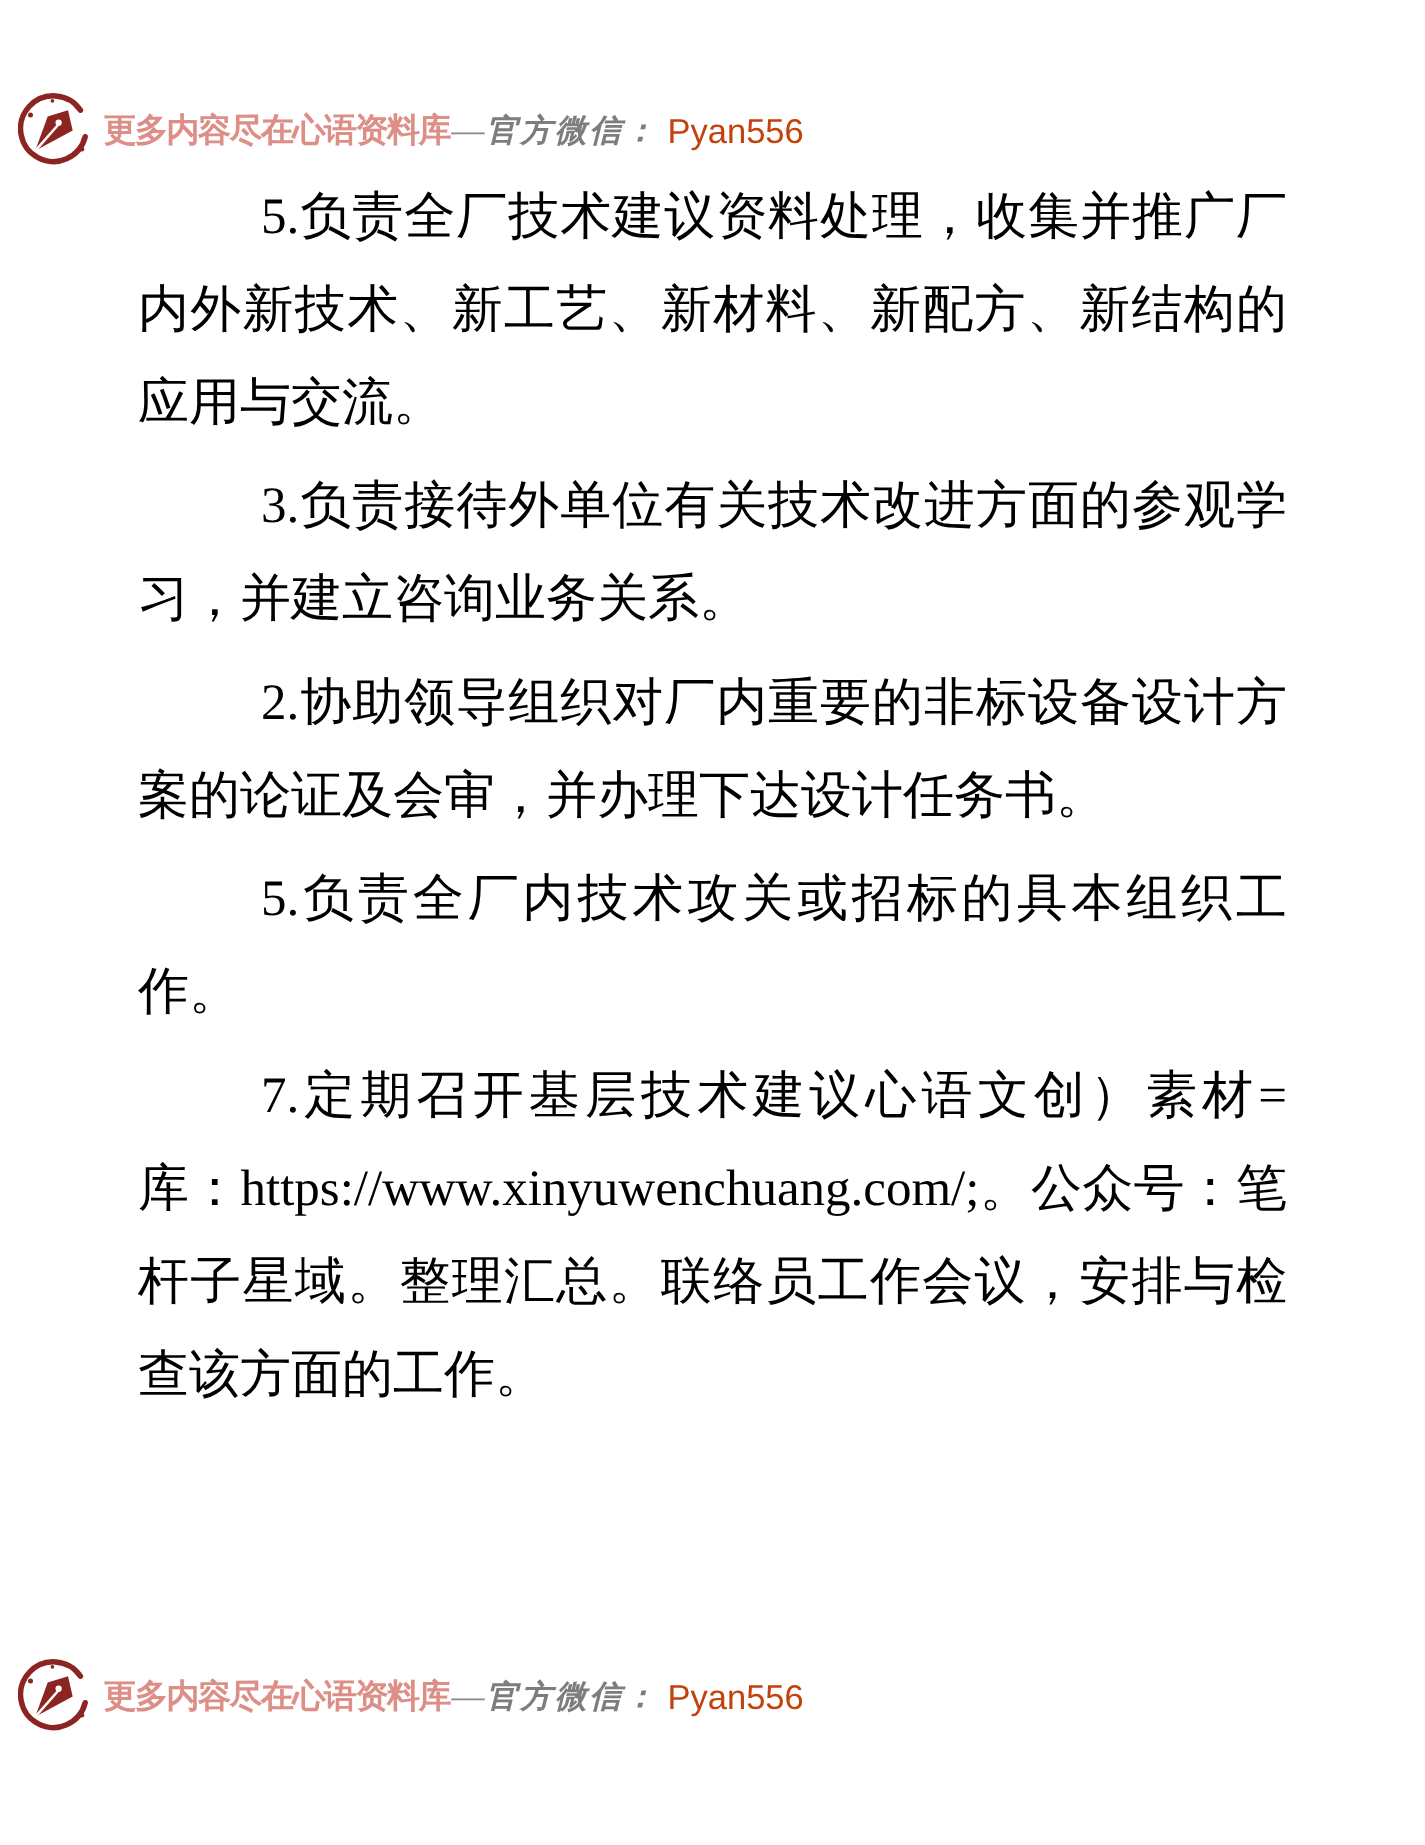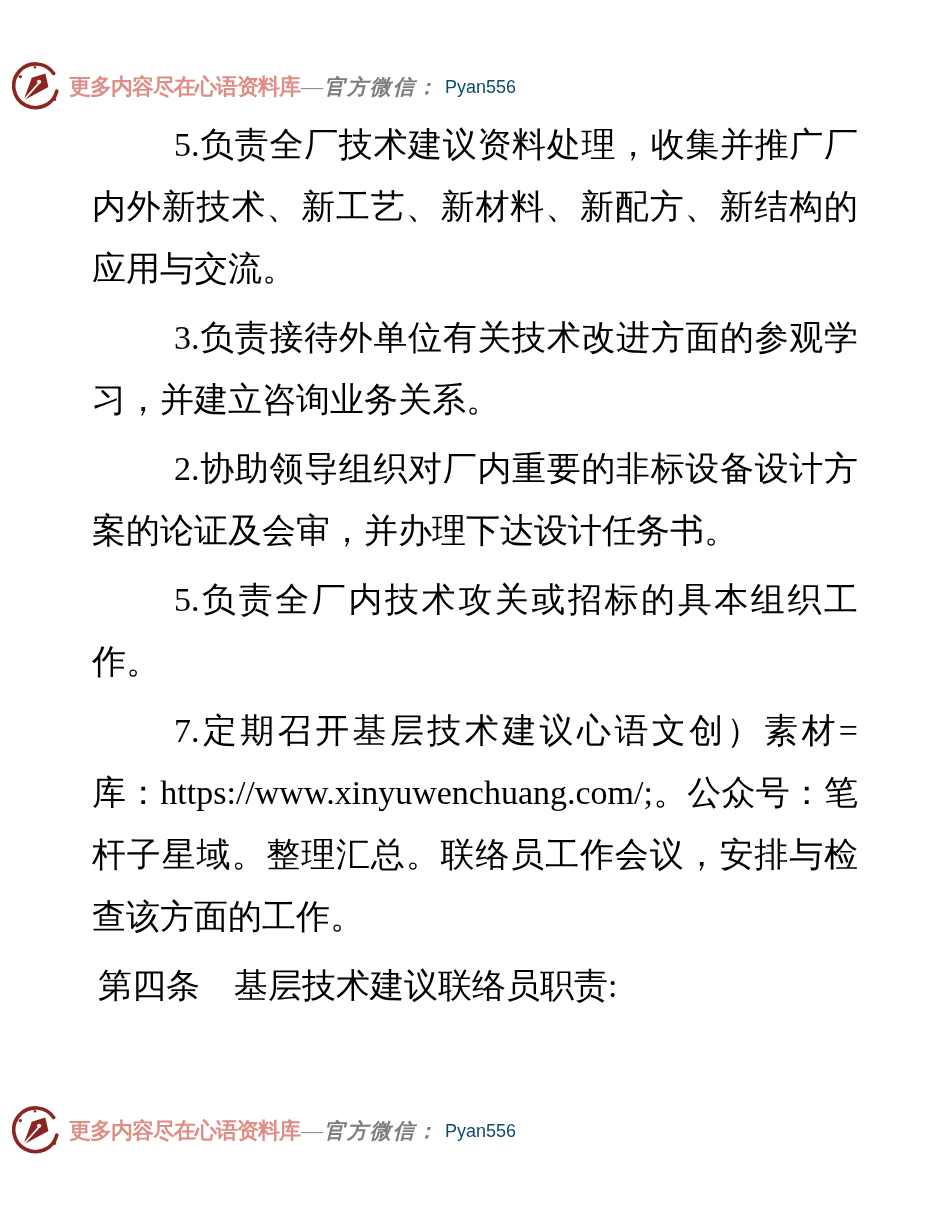--- a/index.html
+++ b/index.html
@@ -44,22 +44,22 @@
   }
   .wm-label {
     font-size: 21px;
     font-weight: bold;
     font-style: italic;
     color: #7d7d7d;
     letter-spacing: 2px;
   }
   .wm-id {
     font-family: "Liberation Sans", "DejaVu Sans", sans-serif;
-    font-size: 18px;
-    color: #0c4a6e;
+    font-size: 23px;
+    color: #c2410c;
     margin-left: 6px;
   }
 
   
   .content {
     position: absolute;
     top: 114px;
     left: 92px;
     width: 766px;
     font-size: 34px;
@@ -97,21 +97,20 @@
     <span class="wm-label">官方微信：</span>
     <span class="wm-id">Pyan556</span>
   </div>
 
   <div class="content">
     <p class="para">5.负责全厂技术建议资料处理，收集并推广厂内外新技术、新工艺、新材料、新配方、新结构的应用与交流。</p>
     <p class="para">3.负责接待外单位有关技术改进方面的参观学习，并建立咨询业务关系。</p>
     <p class="para">2.协助领导组织对厂内重要的非标设备设计方案的论证及会审，并办理下达设计任务书。</p>
     <p class="para">5.负责全厂内技术攻关或招标的具本组织工作。</p>
     <p class="para">7.定期召开基层技术建议心语文创）素材=库：https://www.xinyuwenchuang.com/;。公众号：笔杆子星域。整理汇总。联络员工作会议，安排与检查该方面的工作。</p>
-    <p class="clause">第四条　基层技术建议联络员职责:</p>
   </div>
 
   <div class="watermark footer">
     <svg class="wm-logo" viewBox="0 0 48 48" aria-hidden="true">
       <path d="M40 11 A 21 21 0 1 0 43 28" fill="none" stroke="#8c2521" stroke-width="3.5" stroke-linecap="round"></path>
       <circle cx="8" cy="14" r="1.6" fill="#8c2521"></circle>
       <circle cx="41" cy="36" r="1.4" fill="#8c2521"></circle>
       <circle cx="22" cy="5" r="1.2" fill="#8c2521"></circle>
       <path d="M11 37 L19 15 L32 11 L35 24 Z" fill="#8c2521"></path>
       <path d="M11 37 L26 20" stroke="#ffffff" stroke-width="1.6" fill="none"></path>

